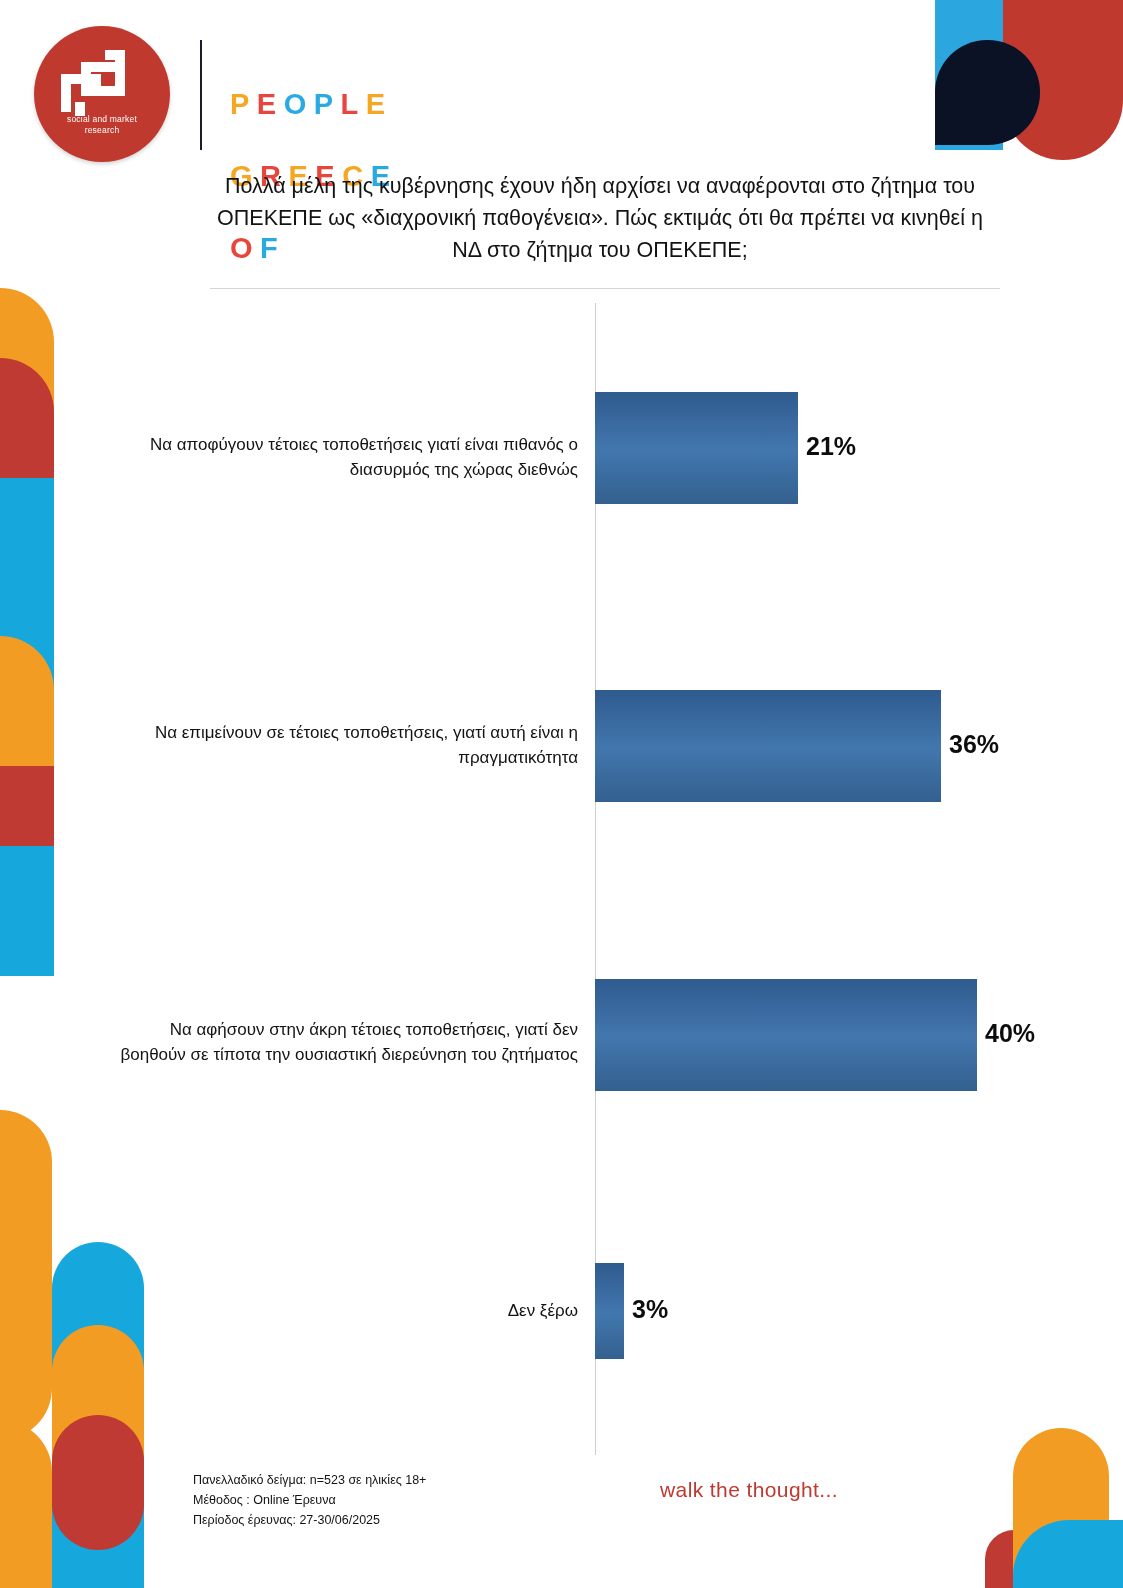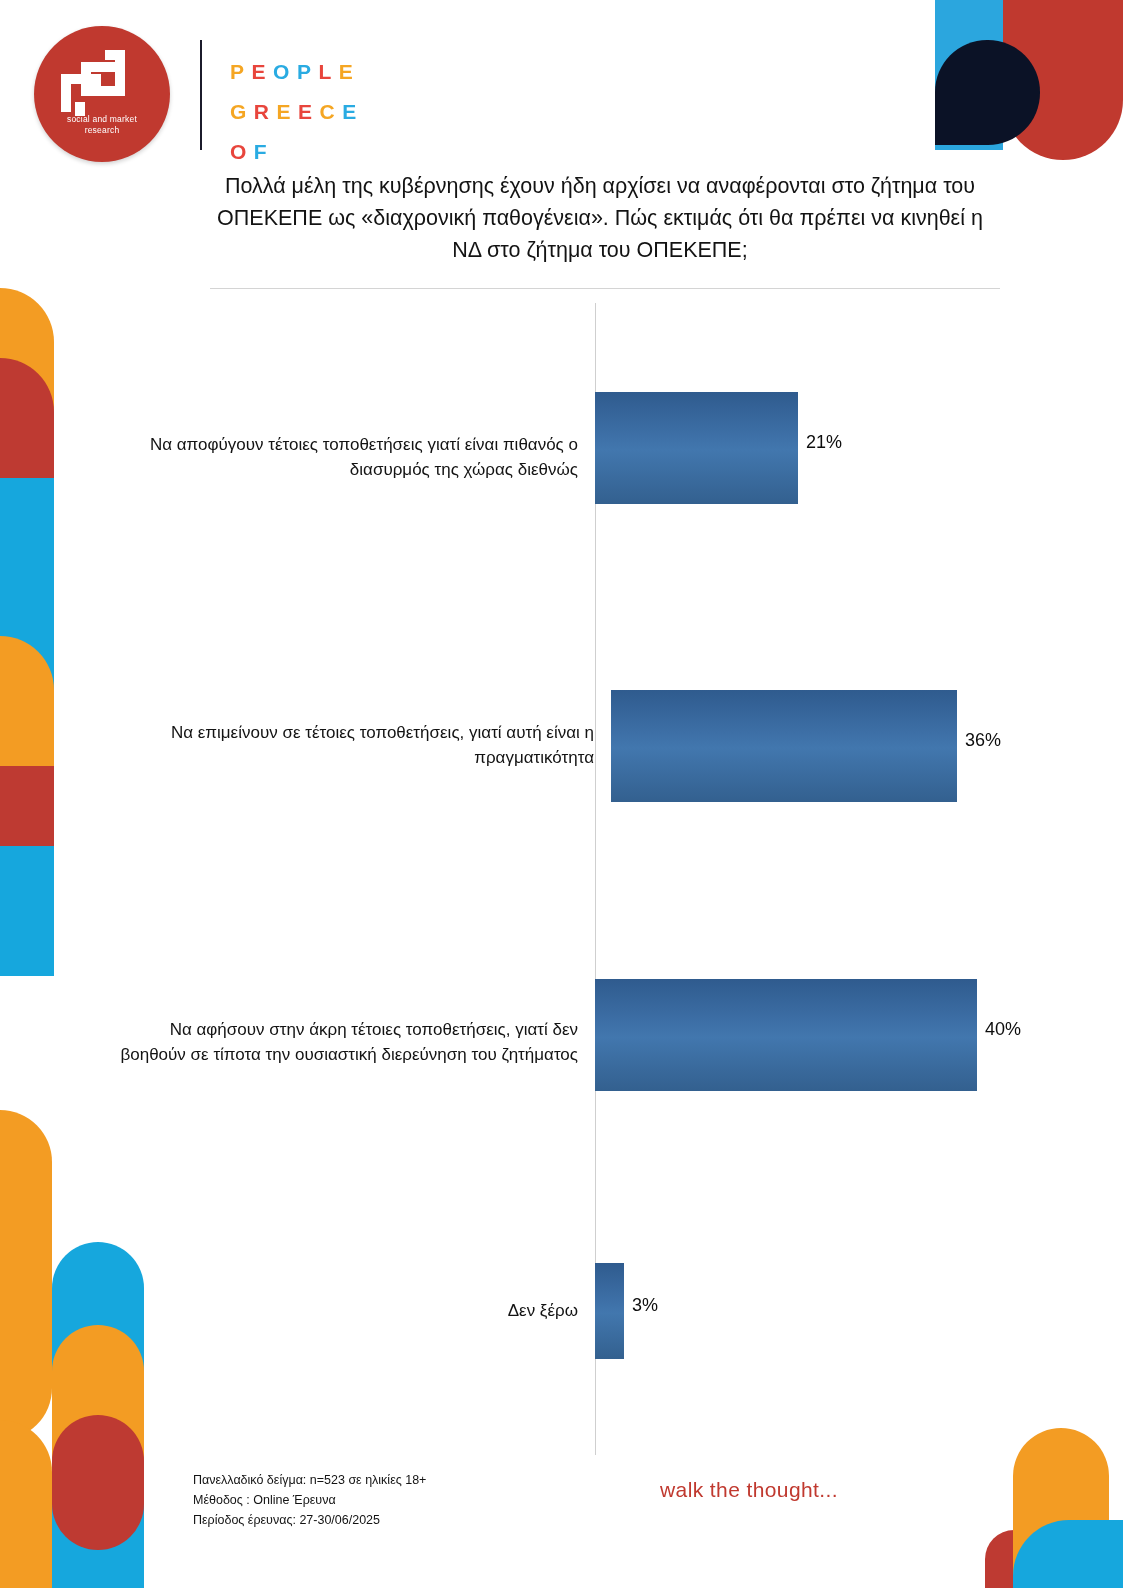--- a/index.html
+++ b/index.html
@@ -59,22 +59,22 @@
   }
   .qed{position:absolute;left:27px;top:24px;width:84px;height:62px;}
   .qed i{position:absolute;background:#fff;display:block;}
   .logo-sub{
     position:absolute;left:0;right:0;top:88px;text-align:center;
     color:#fff;font-size:8.5px;line-height:11px;letter-spacing:.2px;
     font-family:"Liberation Sans", sans-serif;
   }
   .logo-divider{position:absolute;left:176px;top:22px;width:2px;height:110px;background:#1b1b2b;}
   .pog{position:absolute;left:206px;top:34px;width:200px;}
-  .pog-line{font-size:21px;font-weight:700;letter-spacing:7.5px;line-height:40px;
-            font-family:"Liberation Sans", sans-serif;}
+  .pog-line{font-size:29px;font-weight:700;letter-spacing:7.5px;line-height:40px;
+            font-family:"Liberation Sans", sans-serif;margin-top:32px;}
   .pog-line span{display:inline-block;}
 
   
   .title{
     position:absolute;left:205px;top:170px;width:790px;
     text-align:center;color:#131313;
     font-size:21.5px;line-height:32px;font-weight:400;
     font-family:"Liberation Sans", sans-serif;
   }
   .title-rule{position:absolute;left:210px;top:288px;width:790px;height:1px;background:#d4d4d4;}
@@ -87,21 +87,21 @@
   .row-label{
     position:absolute;left:100px;width:478px;text-align:right;
     color:#131313;font-size:17px;line-height:25px;
     font-family:"Liberation Sans", sans-serif;
   }
   .bar{
     position:absolute;left:595px;height:112px;
     background:linear-gradient(180deg,#2F5B8E 0%, #3D6FA6 38%, #4277AE 52%, #33608F 100%);
   }
   .bar-value{
-    position:absolute;color:#0d0d0d;font-size:18px;font-weight:400;
+    position:absolute;color:#0d0d0d;font-size:25px;font-weight:700;
     font-family:"Liberation Sans", sans-serif;white-space:nowrap;
   }
 
   
   .footer{
     position:absolute;left:193px;top:1470px;
     color:#131313;font-size:12.5px;line-height:20px;
     font-family:"Liberation Sans", sans-serif;
   }
   .tagline{
@@ -167,21 +167,21 @@
 
   <div class="chart">
     <div class="axis"></div>
 
     <div class="row" style="top:92px;">
       <div class="row-label" style="top:30px;margin-top:10px;">Να αποφύγουν τέτοιες τοποθετήσεις γιατί είναι πιθανός ο διασυρμός της χώρας διεθνώς</div>
       <div class="bar" style="width:203px;"></div>
       <div class="bar-value" style="left:806px;top:40px;">21%</div>
     </div>
 
-    <div class="row" style="top:390px;margin-left:16px;">
+    <div class="row" style="top:390px;">
       <div class="row-label" style="top:30px;">Να επιμείνουν σε τέτοιες τοποθετήσεις, γιατί αυτή είναι η πραγματικότητα</div>
       <div class="bar" style="width:346px;"></div>
       <div class="bar-value" style="left:949px;top:40px;">36%</div>
     </div>
 
     <div class="row" style="top:679px;">
       <div class="row-label" style="top:18px;margin-top:20px;">Να αφήσουν στην άκρη τέτοιες τοποθετήσεις, γιατί δεν βοηθούν σε τίποτα την ουσιαστική διερεύνηση του ζητήματος</div>
       <div class="bar" style="width:382px;"></div>
       <div class="bar-value" style="left:985px;top:40px;">40%</div>
     </div>

